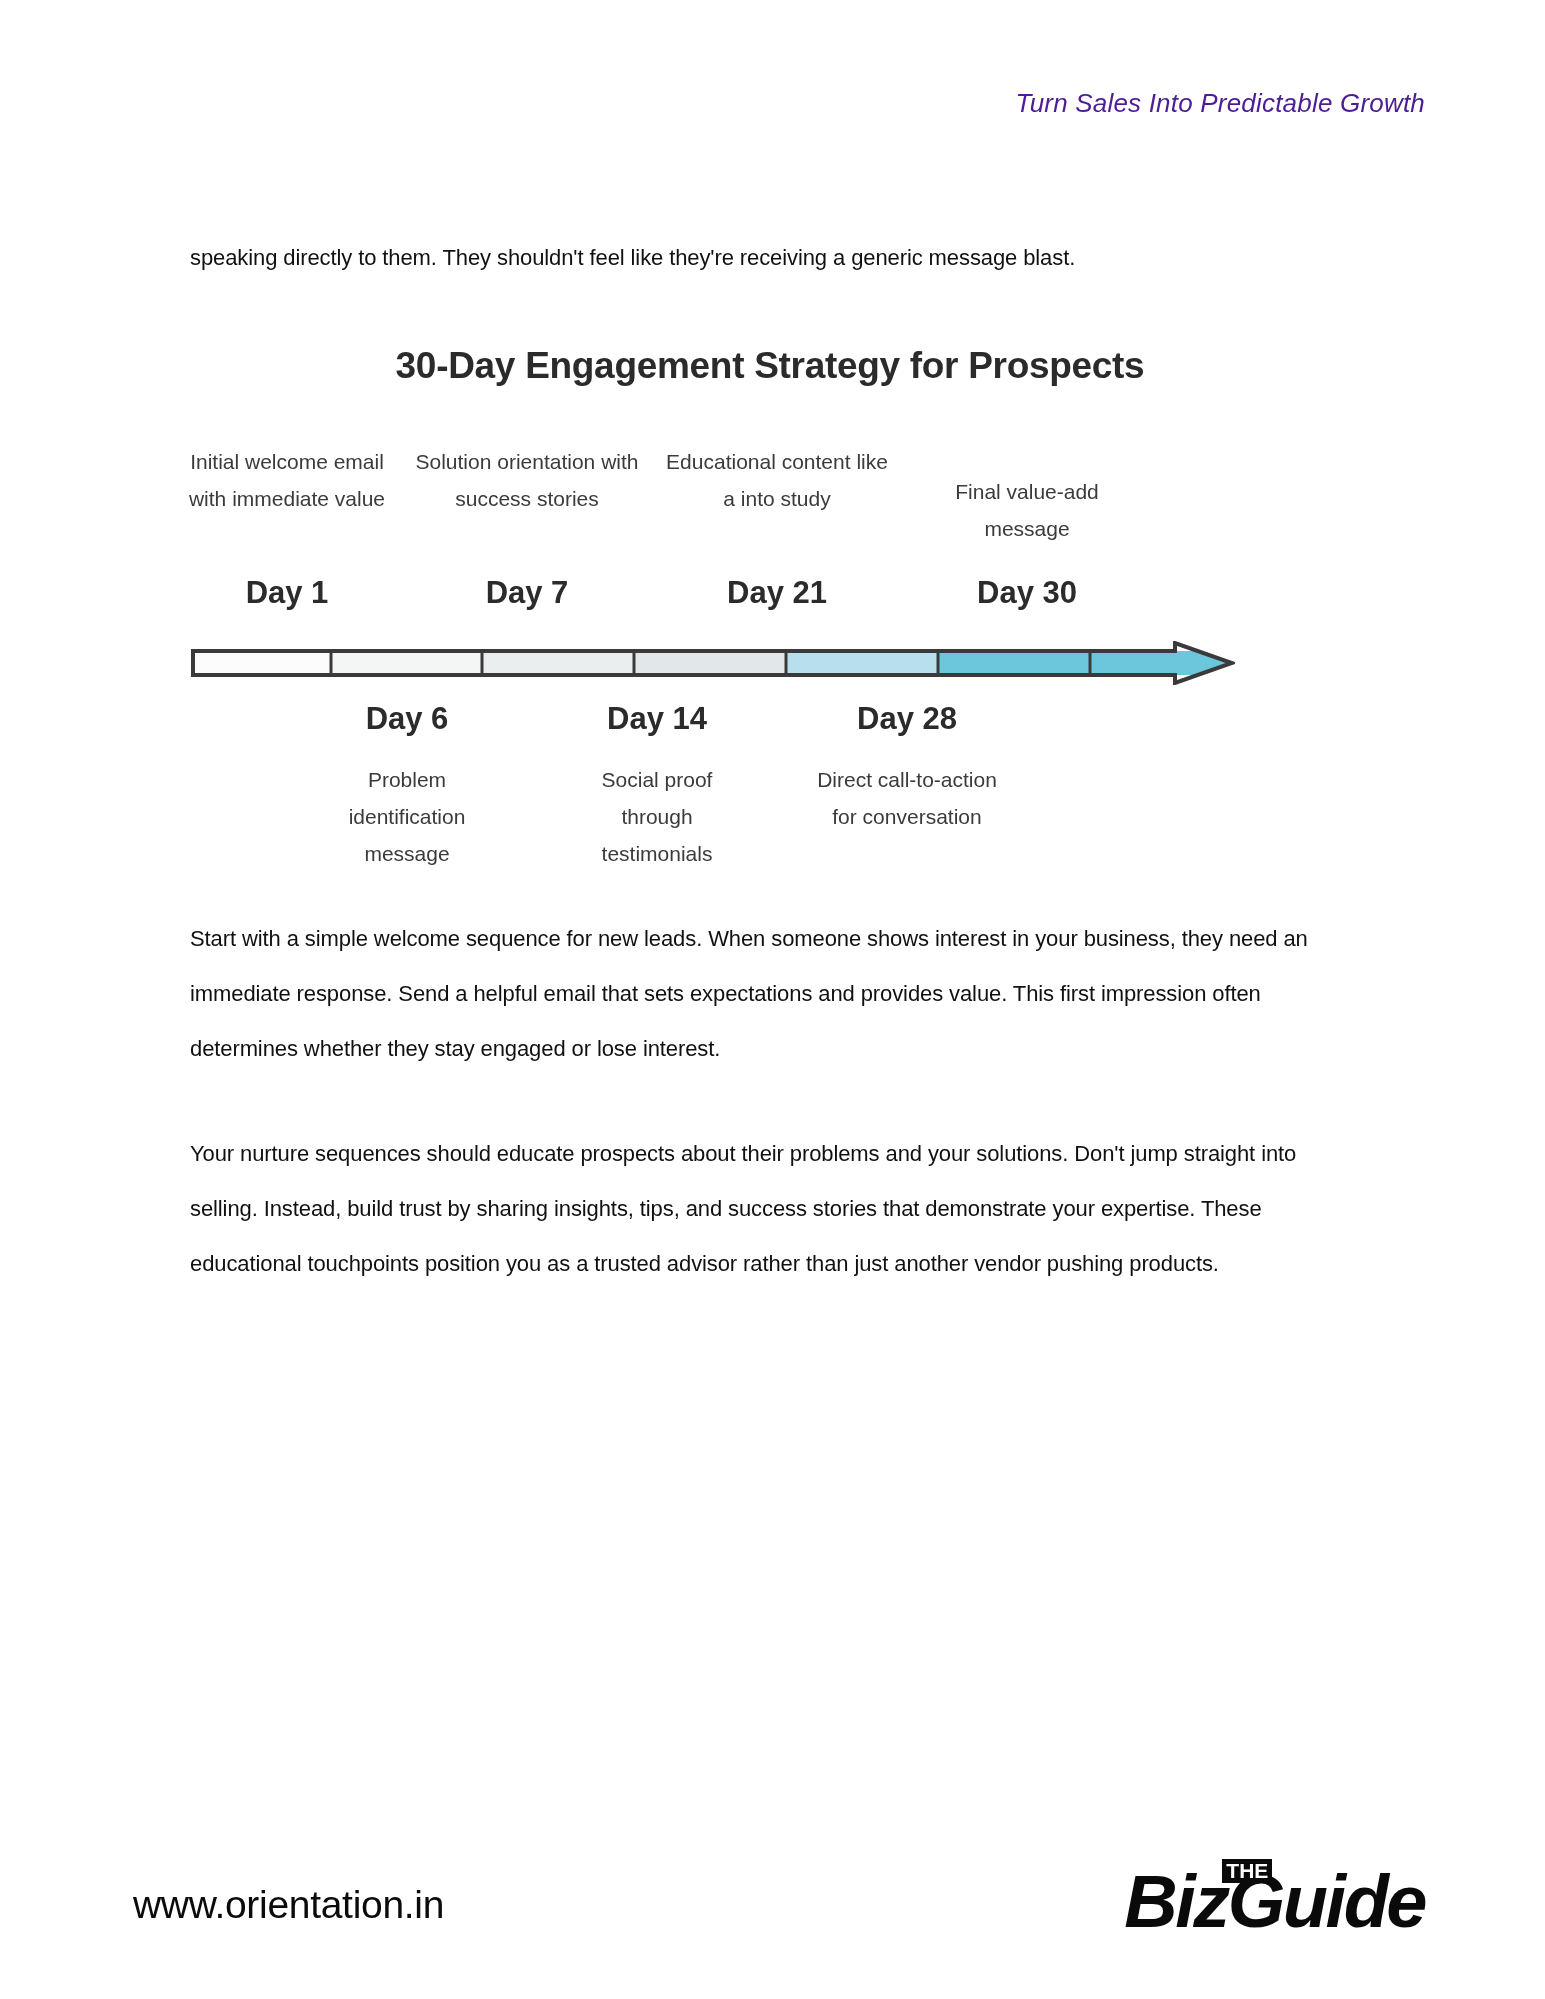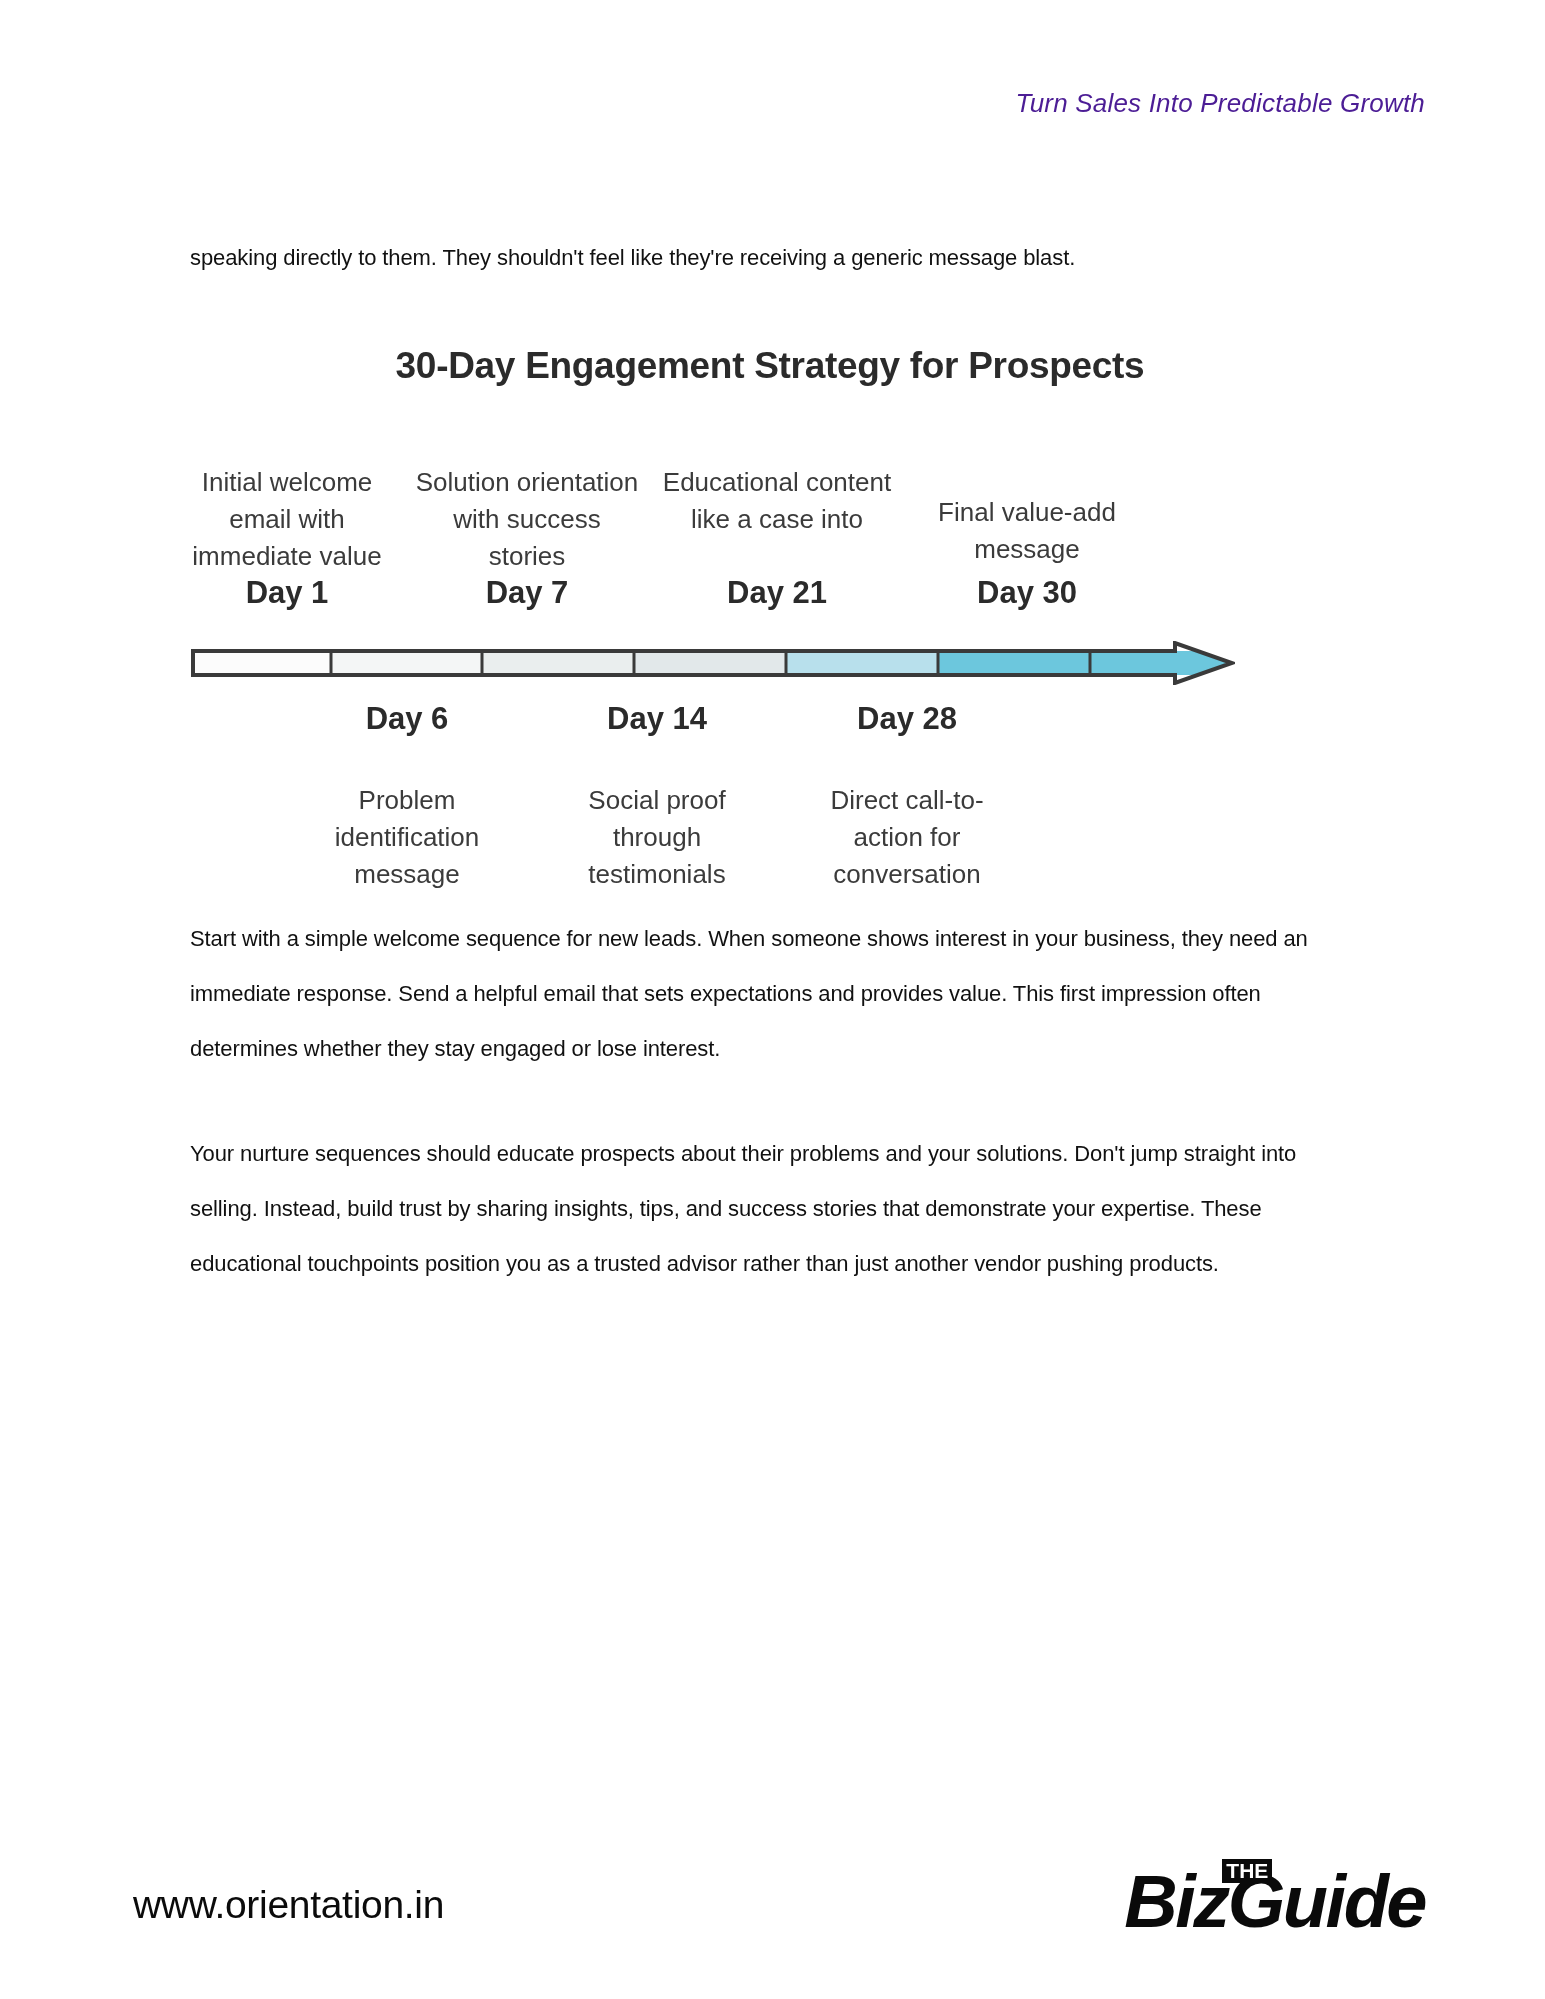--- a/index.html
+++ b/index.html
@@ -80,26 +80,25 @@
   .row-top {
     position: absolute;
     left: 0;
     top: 0;
     width: 1160px;
     height: 115px;
   }
 
   .desc {
     position: absolute;
-    font-size: 26px;
+    font-size: 21px;
     line-height: 37px;
     color: #3b3b3b;
     text-align: center;
     width: 230px;
-    margin-top: 21px;
   }
 
   .daylabel {
     position: absolute;
     font-size: 31px;
     font-weight: bold;
     color: #2b2b2b;
     text-align: center;
     width: 230px;
   }
@@ -188,21 +187,21 @@
 
     <div class="figure">
 
       <div class="fig-title">30-Day Engagement Strategy for Prospects</div>
 
       <div class="timeline">
 
         <div class="row-top">
           <div class="desc" style="left:-18px; top:0;">Initial welcome email with immediate value</div>
           <div class="desc" style="left:222px; top:0;">Solution orientation with success stories</div>
-          <div class="desc" style="left:472px; top:0;">Educational content like a case into</div>
+          <div class="desc" style="left:472px; top:0;">Educational content like a into study</div>
           <div class="desc" style="left:722px; top:30px;text-align:center;">Final value-add message</div>
         </div>
 
         <div>
           <div class="daylabel" style="left:-18px; top:132px;">Day 1</div>
           <div class="daylabel" style="left:222px; top:132px;">Day 7</div>
           <div class="daylabel" style="left:472px; top:132px;">Day 21</div>
           <div class="daylabel" style="left:722px; top:132px;">Day 30</div>
         </div>
 

